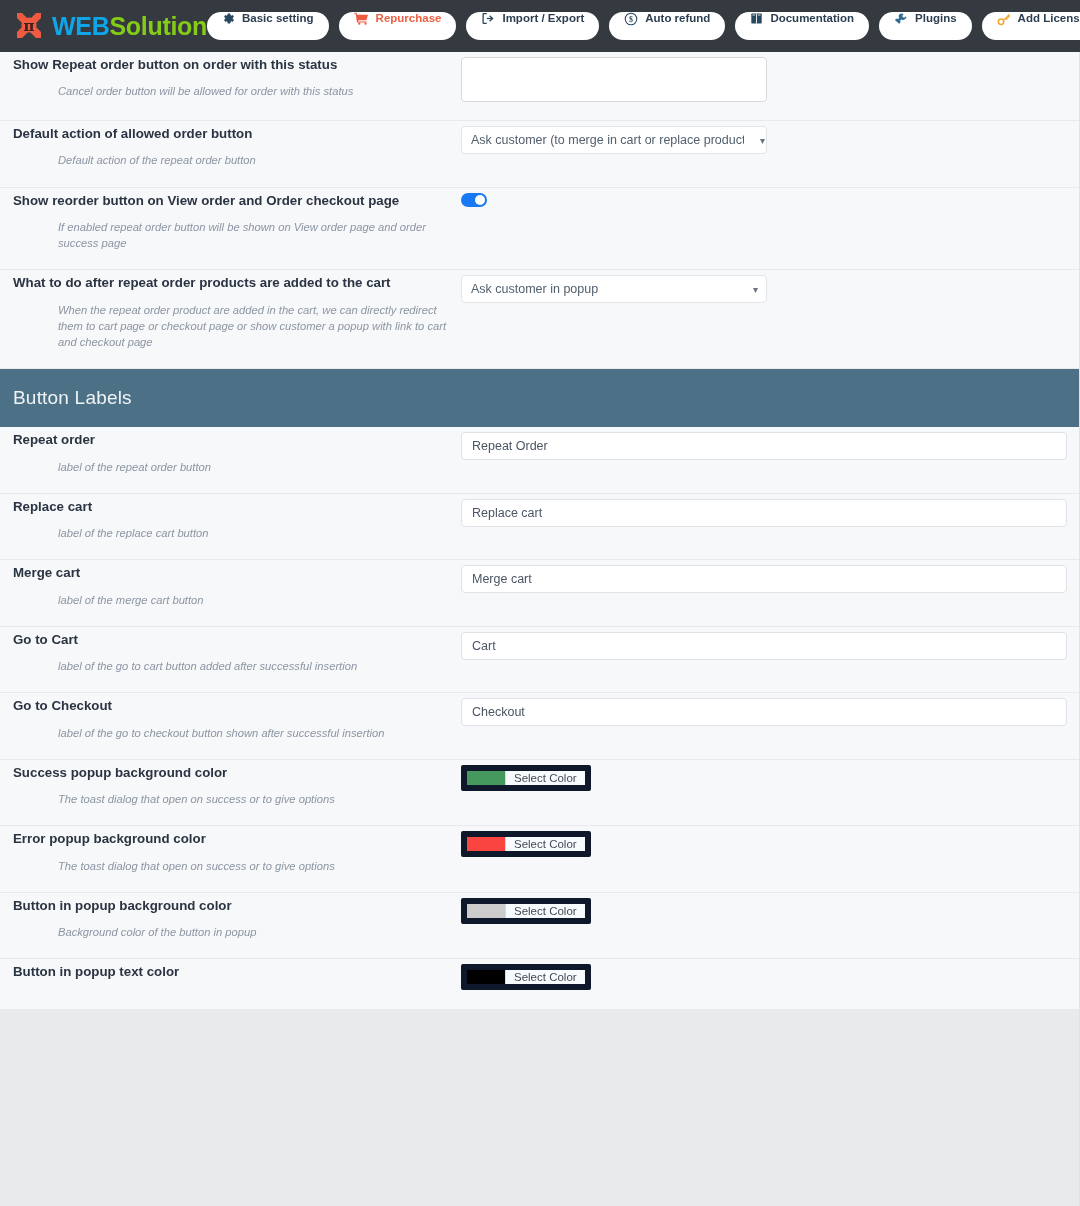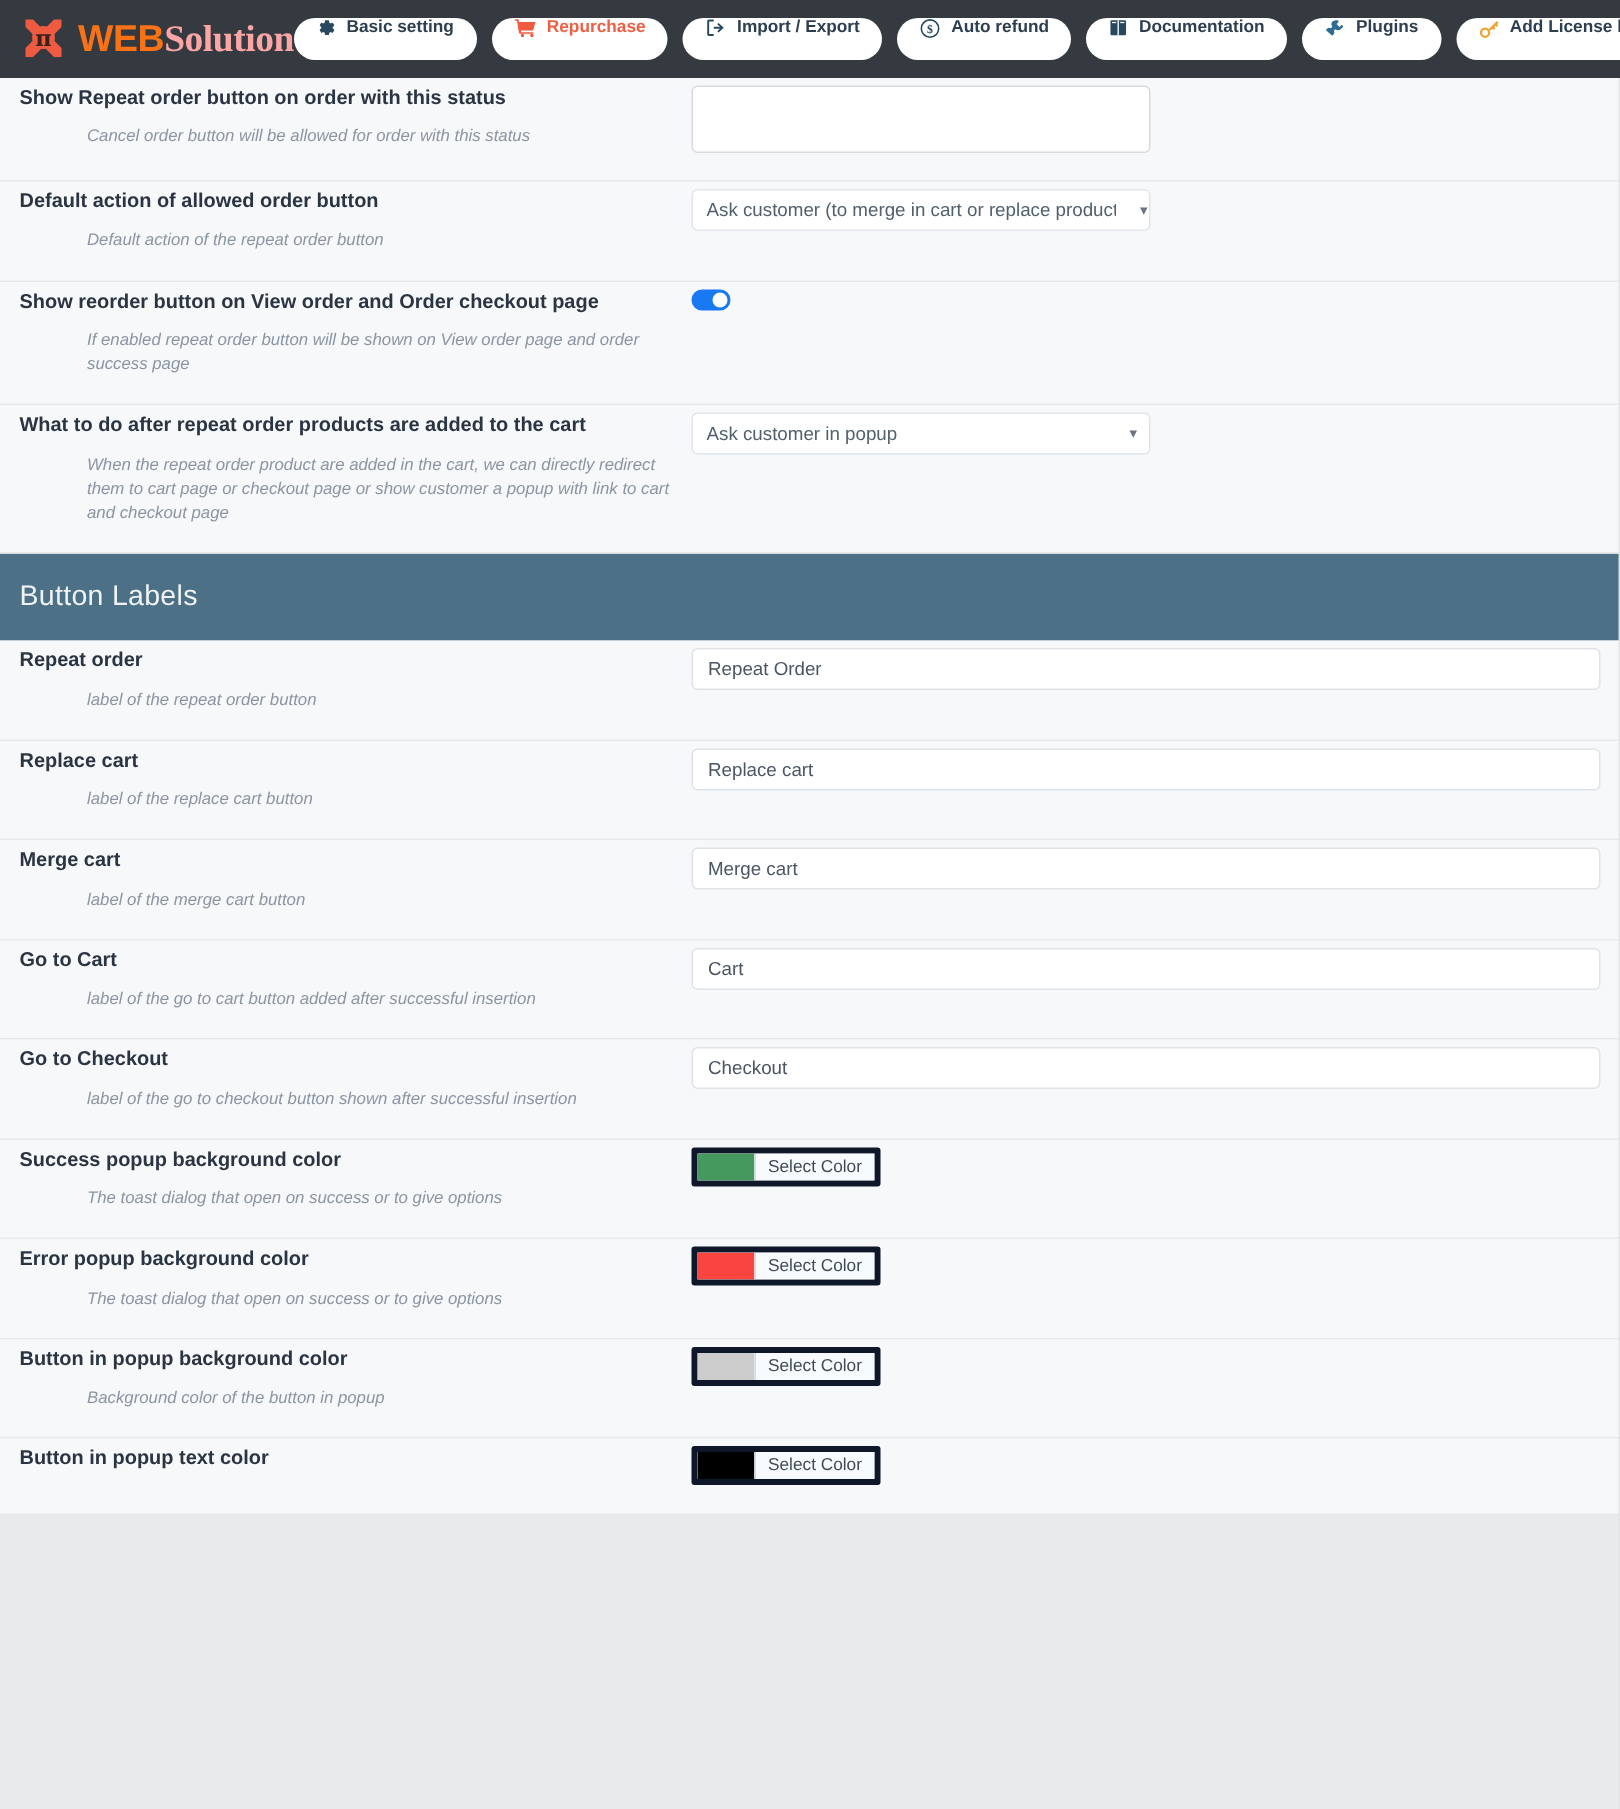--- a/index.html
+++ b/index.html
@@ -42,22 +42,22 @@
     flex: 0 0 auto;
   }
   .logo-mark svg { display: block; }
   .logo-text {
     font-size: 25px;
     font-weight: bold;
     letter-spacing: -0.3px;
     line-height: 1;
     white-space: nowrap;
   }
-  .logo-web { color: #f97316; }
-  .logo-solution { color: #fca5a5; font-family: Liberation Serif, serif; }
+  .logo-web { color: #0ea5e9; }
+  .logo-solution { color: #84cc16; }
 
   .navbtns {
     margin-left: auto;
     display: flex;
     align-items: center;
     gap: 10px;
   }
   .navbtn {
     background: #ffffff;
     border-radius: 20px;
@@ -219,21 +219,21 @@
     font-size: 19px;
     font-weight: normal;
     letter-spacing: 0.2px;
   }
 
   
   .colorbtn {
     display: inline-flex;
     align-items: stretch;
     height: 26px;
-    border: 4px solid #0f172a;
+    border: 6px solid #0f172a;
     border-radius: 2px;
     background: #f8fbfd;
     cursor: pointer;
     overflow: hidden;
   }
   .colorbtn .swatch {
     width: 38px;
     display: block;
   }
   .colorbtn .cb-label {

